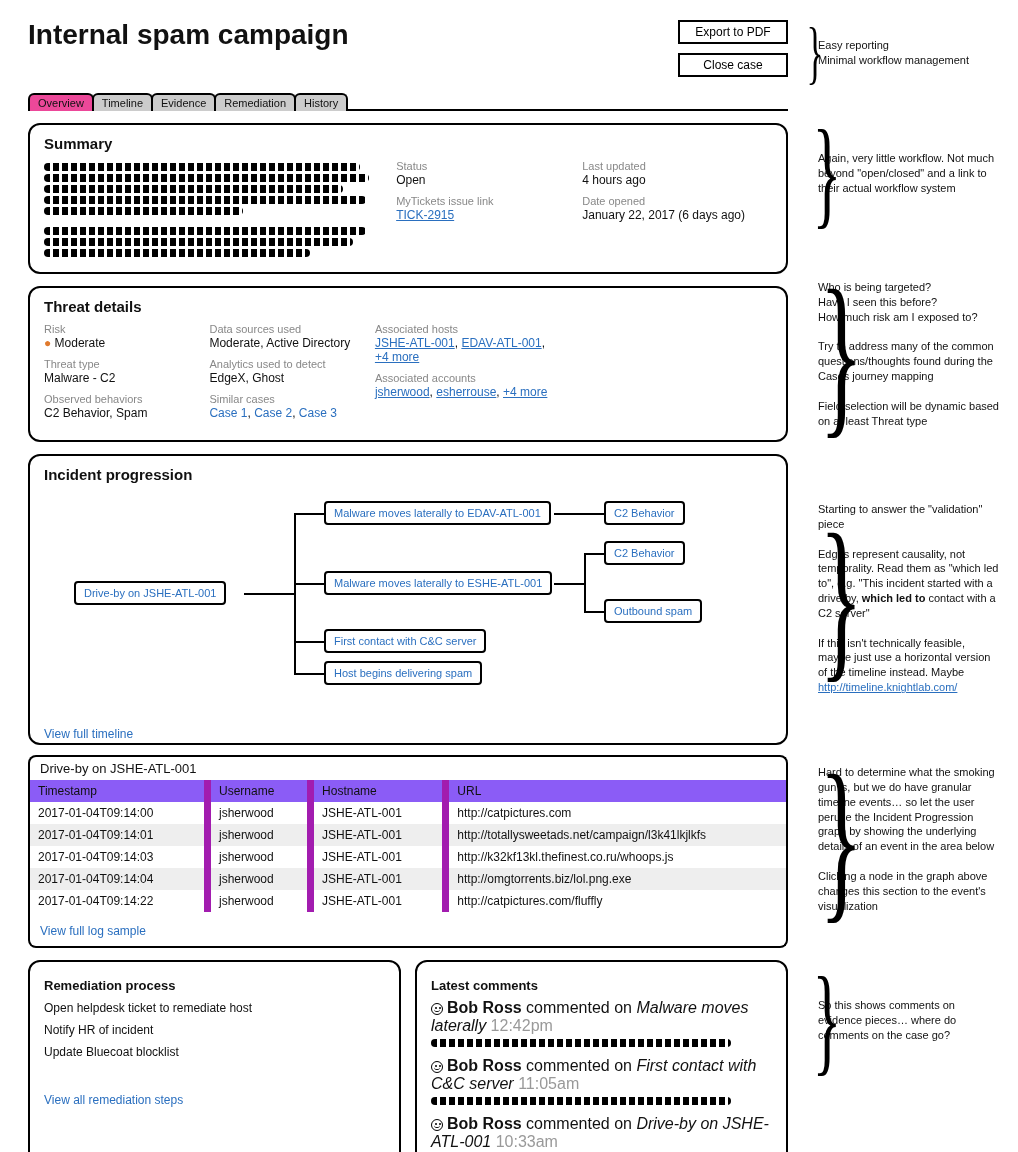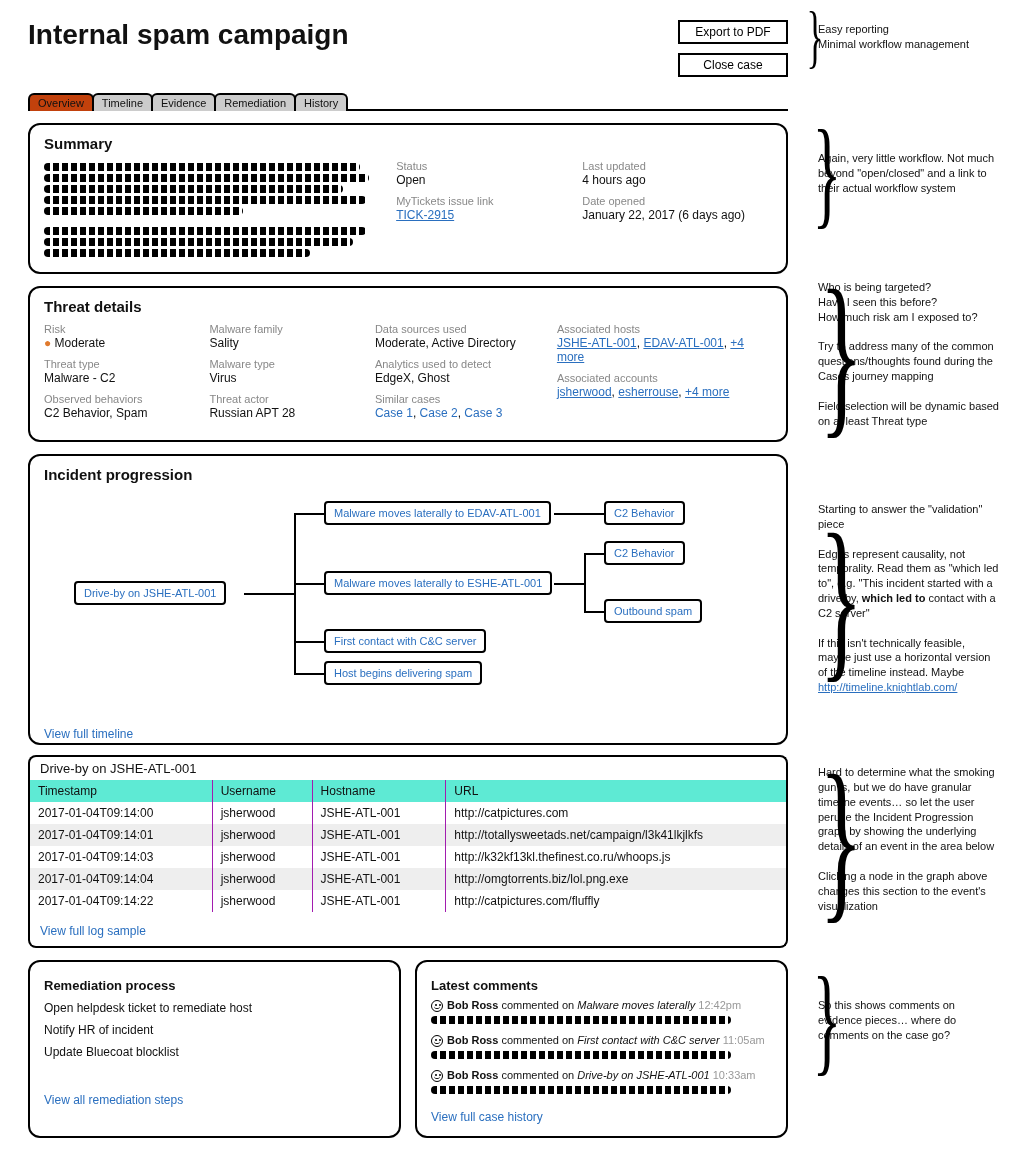--- a/index.html
+++ b/index.html
@@ -7,41 +7,41 @@
     margin: 0; padding: 0;
     font-family: "Comic Sans MS", "Segoe Script", cursive, sans-serif;
     font-size: 12px;
     color: #111;
     background: #fff;
   }
   .page { width: 1018px; padding: 20px 18px 30px 28px; }
   .row { display: flex; align-items: flex-start; }
   .main-col { width: 760px; flex: 0 0 760px; }
   .anno-col { flex: 1; padding-left: 14px; font-size: 11px; line-height: 1.35; }
-  .brace { position: relative; padding-left: 16px; margin-top: 2px; }
+  .brace { position: relative; padding-left: 16px; margin-top: 18px; }
   .brace::before {
     content: "}";
     position: absolute; left: -4px; top: 50%; transform: translateY(-50%) scaleX(0.5);
     font-family: "Times New Roman", serif;
     font-size: 120px; line-height: 0; color: #000;
   }
   .brace.sm::before { font-size: 70px; }
   .brace.lg::before { font-size: 180px; }
   h1 { margin: 0; font-size: 28px; font-weight: 700; line-height: 1.1; }
   .case-id { font-size: 13px; margin-top: 2px; color: #222; }
   .top-buttons { display:flex; flex-direction:column; gap:9px; }
   .wf-btn { border:2px solid #000; background:#fff; padding:3px 12px; min-width:110px; text-align:center; cursor:pointer; font-family:inherit; font-size:12px; }
   .top-area { display:flex; justify-content:space-between; align-items:flex-start; }
 
   
   .tabs-wrap { margin-top: 16px; position:relative; }
   .tabs { display:flex; gap:0; }
   .tab { border:2px solid #000; border-bottom:none; border-top-left-radius:6px; border-top-right-radius:6px;
          padding:2px 8px; margin-right:-2px; background:#ccc; cursor:pointer; font-size:11px; }
-  .tab.active { background:#c2410c; position:relative; z-index:2; }
+  .tab.active { background:#ec4899; position:relative; z-index:2; }
   .tab-rule { border-top:2px solid #000; margin-top:-2px; }
 
   
   .panel { border:2px solid #000; border-radius:12px; padding:10px 14px 12px; margin-top:12px; background:#fff; }
   .panel h2 { margin:0 0 8px 0; font-size:15px; font-weight:700; }
   .panel h3 { margin:6px 0; font-size:13px; font-weight:700; }
   .kv-label { color:#888; font-size:11px; margin-bottom:1px; }
   .kv-val { font-size:12px; margin-bottom:8px; }
   .link { color:#2a6fbf; text-decoration:underline; cursor:pointer; }
   .link.nou { text-decoration:none; }
@@ -65,32 +65,32 @@
     padding:4px 8px; background:#fff; color:#2a6fbf; cursor:pointer; font-size:11px;
     white-space:nowrap;
   }
   .edge { position:absolute; background:#000; height:2px; }
   .edge.v { width:2px; height:auto; }
 
   
   .tbl-title { border:2px solid #000; border-bottom:none; border-top-left-radius:8px; border-top-right-radius:8px;
                padding:4px 10px; margin-top:10px; font-size:13px; }
   table { width:100%; border-collapse:collapse; }
-  thead th { background:#5eead4; text-align:left; font-weight:400; padding:4px 8px; font-size:12px; }
-  thead th + th, tbody td + td { border-left:1px solid #a21caf; }
+  thead th { background:#8b5cf6; text-align:left; font-weight:400; padding:4px 8px; font-size:12px; }
+  thead th + th, tbody td + td { border-left:7px solid #a21caf; }
   tbody td { padding:4px 8px; font-size:12px; }
   tbody tr:nth-child(even) td { background:#eee; }
   tbody tr:nth-child(odd) td { background:#fff; }
   .tbl-wrap { border:2px solid #000; border-top:none; border-bottom-left-radius:8px; border-bottom-right-radius:8px; overflow:hidden; }
   .tbl-footer { padding:6px 10px 8px; }
 
   
   .two-col { display:flex; gap:14px; margin-top:12px; }
   .two-col .panel { margin-top:0; flex:1; }
-  .comment { margin:6px 0 10px; font-size:11px; }
+  .comment { margin:6px 0 10px; font-size:16px; }
   .comment .who { font-weight:700; }
   .comment .what { font-style:italic; }
   .comment .when { color:#999; }
   .smile { display:inline-block; width:12px; height:12px; border:1.5px solid #000; border-radius:50%; position:relative; vertical-align:middle; margin-right:4px;}
   .smile::before { content:""; position:absolute; width:2px; height:2px; background:#000; border-radius:50%; top:3px; left:2.5px; box-shadow:4px 0 0 #000;}
   .smile::after { content:""; position:absolute; width:6px; height:3px; border:1.5px solid #000; border-top:none; border-left:none; border-right:none; border-radius:0 0 6px 6px; bottom:2px; left:2px;}
 
   .footer-link { color:#2a6fbf; font-size:12px; cursor:pointer; margin-top:6px; display:inline-block; }
 
   .anno-col b { font-weight:700; }
@@ -170,28 +170,20 @@
         <div class="threat-grid">
           <div>
             <div class="kv-label">Risk</div>
             <div class="kv-val bullet-risk">Moderate</div>
             <div class="kv-label">Threat type</div>
             <div class="kv-val">Malware - C2</div>
             <div class="kv-label">Observed behaviors</div>
             <div class="kv-val">C2 Behavior, Spam</div>
           </div>
           <div>
-            <div class="kv-label">Malware family</div>
-            <div class="kv-val">Sality</div>
-            <div class="kv-label">Malware type</div>
-            <div class="kv-val">Virus</div>
-            <div class="kv-label">Threat actor</div>
-            <div class="kv-val">Russian APT 28</div>
-          </div>
-          <div>
             <div class="kv-label">Data sources used</div>
             <div class="kv-val">Moderate, Active Directory</div>
             <div class="kv-label">Analytics used to detect</div>
             <div class="kv-val">EdgeX, Ghost</div>
             <div class="kv-label">Similar cases</div>
             <div class="kv-val">
               <span class="link nou">Case 1</span><span>, </span><span class="link nou">Case 2</span><span>, </span><span class="link nou">Case 3</span>
             </div>
           </div>
           <div>

